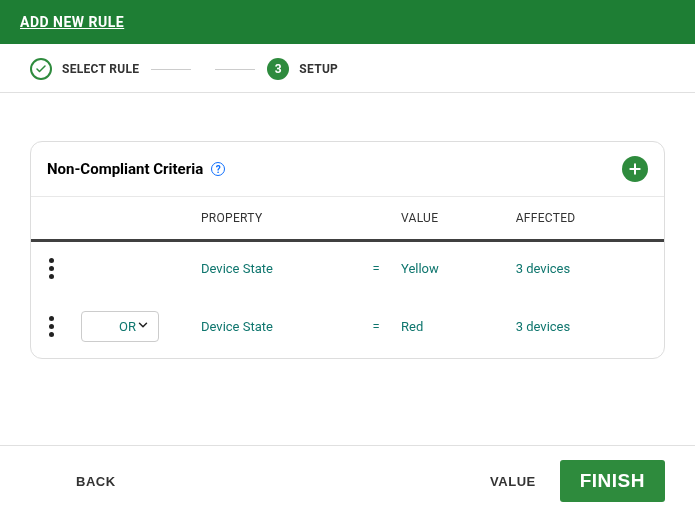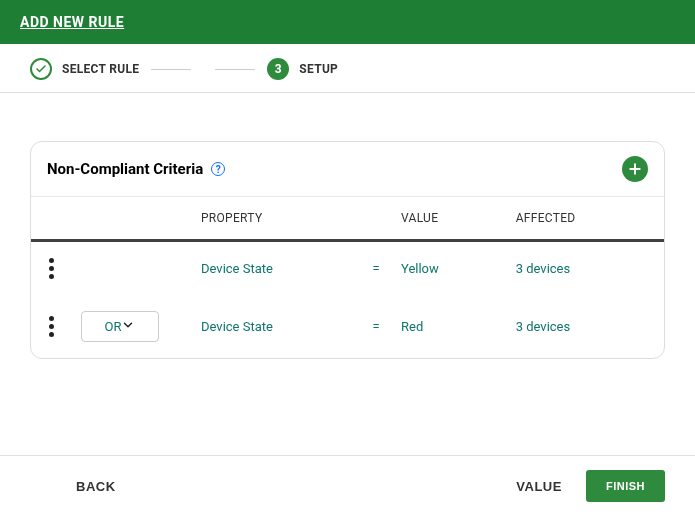--- a/index.html
+++ b/index.html
@@ -17,31 +17,31 @@
   .card-header { display: flex; align-items: center; justify-content: space-between; padding: 14px 16px; border-bottom: 1px solid #e8e8e8; }
   .card-title { font-weight: 700; font-size: 15px; display: flex; align-items: center; gap: 8px; }
   .help-icon { width: 14px; height: 14px; border: 1.5px solid #0d6efd; border-radius: 50%; color: #0d6efd; font-size: 10px; display: flex; align-items: center; justify-content: center; cursor: pointer; font-weight: 700; }
   .add-btn { width: 26px; height: 26px; border-radius: 50%; background: #2e8b3d; color: #fff; display: flex; align-items: center; justify-content: center; cursor: pointer; }
   .add-btn svg { stroke: #fff; }
   table { width: 100%; border-collapse: collapse; }
   thead th { text-align: left; font-size: 12px; font-weight: 400; letter-spacing: 0.3px; color: #333; padding: 14px 10px; border-bottom: 3px solid #404040; }
   tbody td { padding: 16px 10px; font-size: 13px; color: #0f766e; vertical-align: middle; }
   .kebab { display: flex; flex-direction: column; gap: 3px; align-items: center; justify-content: center; width: 20px; cursor: pointer; }
   .kebab span { width: 5px; height: 5px; background: #222; border-radius: 50%; }
-  .operator-select { border: 1px solid #ccc; border-radius: 4px; padding: 6px 8px; display: flex; align-items: center; justify-content: center; width: 78px; font-size: 13px; cursor: pointer; background: #fff; }
+  .operator-select { border: 1px solid #ccc; border-radius: 4px; padding: 6px 8px; display: flex; align-items: center; justify-content: flex-end; width: 78px; font-size: 13px; cursor: pointer; background: #fff; }
   .chev { display: inline-block; }
   .chev svg { stroke: #222; }
   .col-menu { width: 40px; }
   .col-op { width: 120px; }
   .col-prop { width: 170px; }
   .col-eq { width: 30px; text-align: center; }
   .footer { position: absolute; bottom: 0; left: 0; right: 0; border-top: 1px solid #e0e0e0; display: flex; align-items: center; justify-content: space-between; padding: 14px 30px 14px 50px; }
   .footer-left, .footer-right { display: flex; gap: 24px; align-items: center; margin-left: 26px; }
   .btn-text { background: none; border: none; font-size: 13px; font-weight: 700; letter-spacing: 0.5px; color: #333; cursor: pointer; }
-  .btn-primary { background: #2e8b3d; color: #fff; border: none; padding: 10px 20px; font-size: 11px; font-weight: 700; letter-spacing: 0.5px; border-radius: 3px; cursor: pointer; }
+  .btn-primary { background: #2e8b3d; color: #fff; border: none; padding: 10px 20px; font-size: 19px; font-weight: 700; letter-spacing: 0.5px; border-radius: 3px; cursor: pointer; }
 </style>
 </head>
 <body>
 
 <div class="header">
   <span>ADD NEW RULE</span>
 </div>
 
 <div class="stepper">
   <div class="step">

